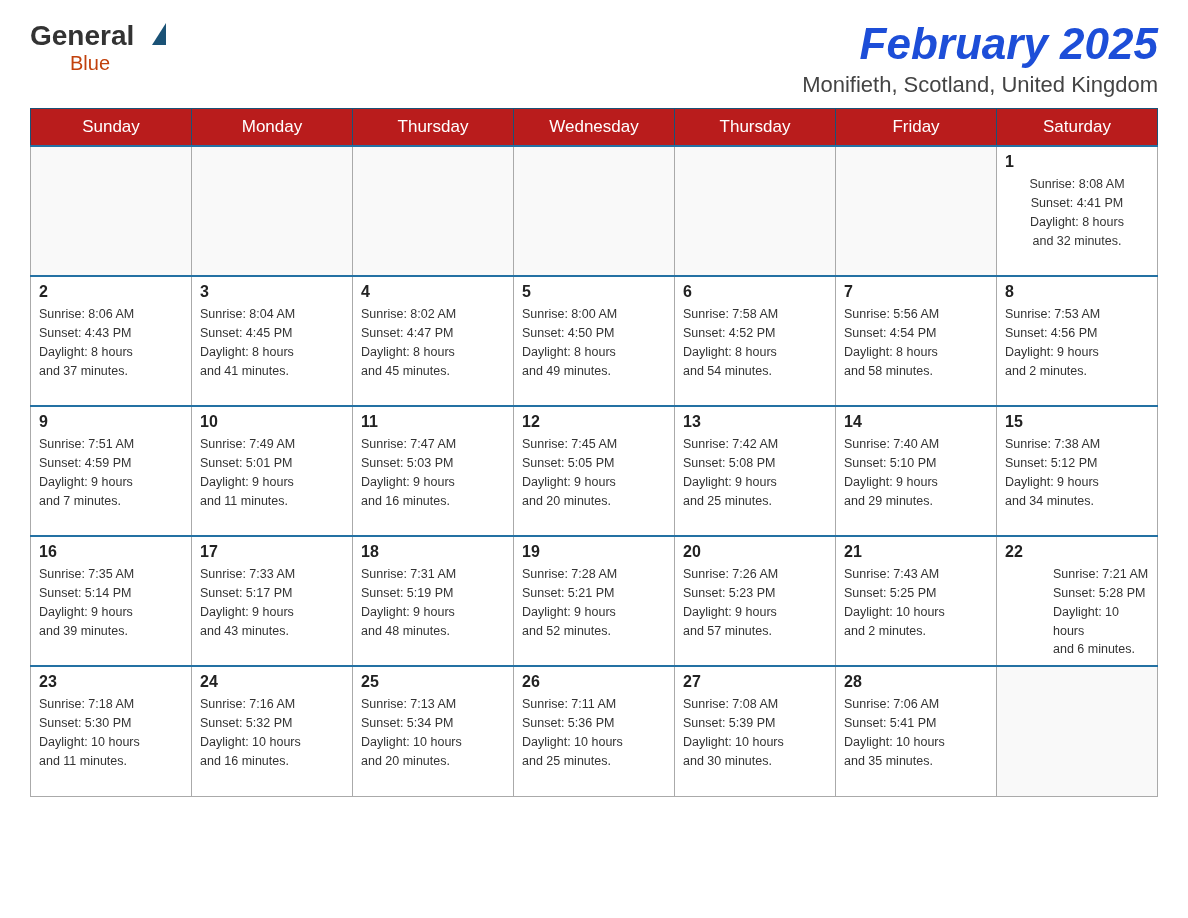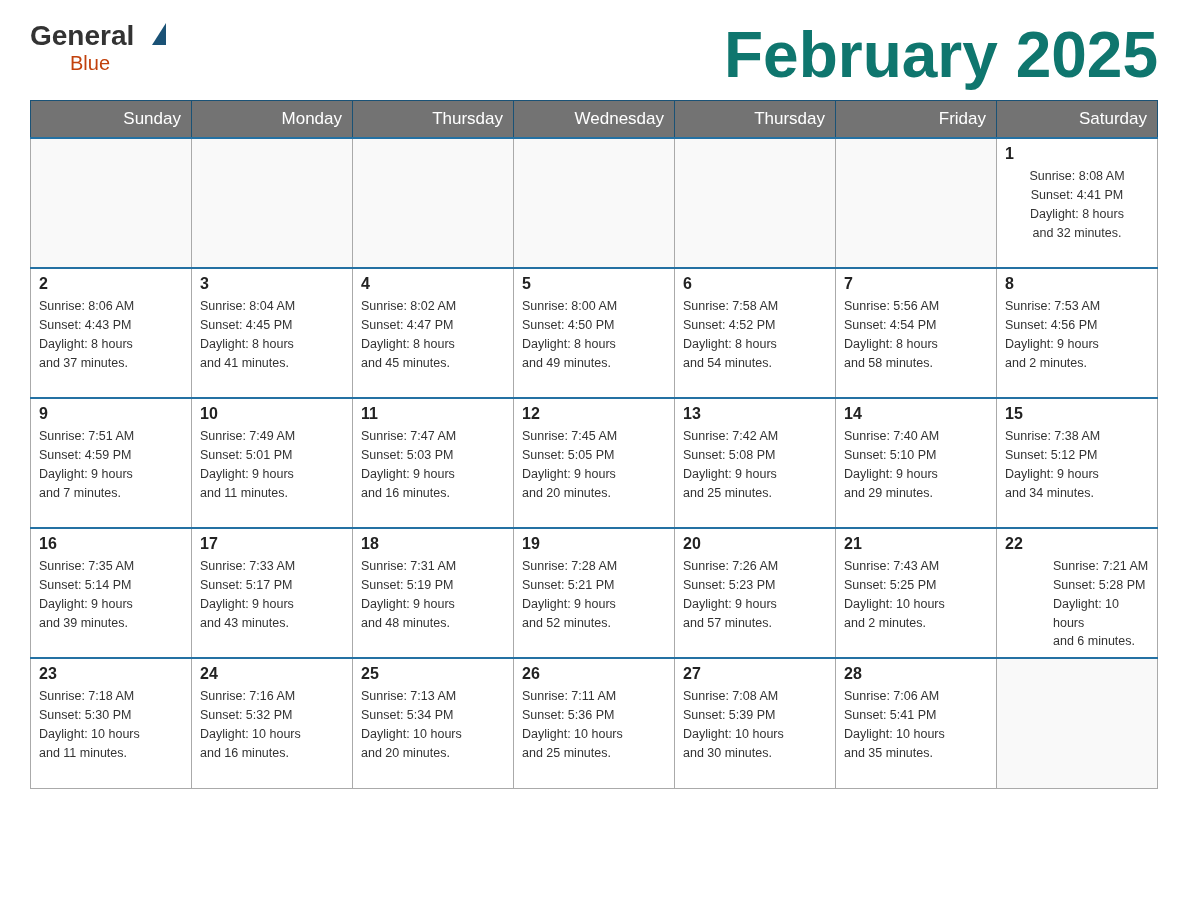--- a/index.html
+++ b/index.html
@@ -42,41 +42,42 @@
     .logo-blue {
       font-size: 20px;
       font-weight: normal;
       color: #c2410c;
       margin-left: 4px;
     }
     .title-area {
       text-align: right;
     }
     .month-title {
-      font-size: 64px;
+      font-size: 44px;
       font-weight: bold;
-      color: #0f766e;
+      color: #1d4ed8;
       line-height: 1.1;
+      font-style: italic;
     }
     .location-title {
       font-size: 22px;
       color: #444;
       margin-top: 4px;
     }
     .calendar {
       width: 100%;
       border-collapse: collapse;
       margin-top: 10px;
     }
     .calendar th {
-      background-color: #737373;
+      background-color: #b91c1c;
       color: #fff;
       font-size: 17px;
       padding: 8px 10px;
-      text-align: right;
+      text-align: center;
       border: 1px solid #1a5276;
       font-weight: normal;
     }
     .calendar td {
       border: 1px solid #aaa;
       vertical-align: top;
       padding: 6px 8px;
       font-size: 13px;
       color: #333;
       width: 14.28%;
@@ -107,20 +108,21 @@
 <div class="header">
   <div class="logo">
     <div class="logo-top">
       <span class="logo-general">General</span>
       <div class="logo-triangle"></div>
     </div>
     <span class="logo-blue" style="margin-left:40px;">Blue</span>
   </div>
   <div class="title-area">
     <div class="month-title">February 2025</div>
+    <div class="location-title">Monifieth, Scotland, United Kingdom</div>
   </div>
 </div>
 
 <table class="calendar">
   <thead>
     <tr>
     <th>Sunday</th>
         <th>Monday</th>
         <th>Thursday</th>
         <th>Wednesday</th>

